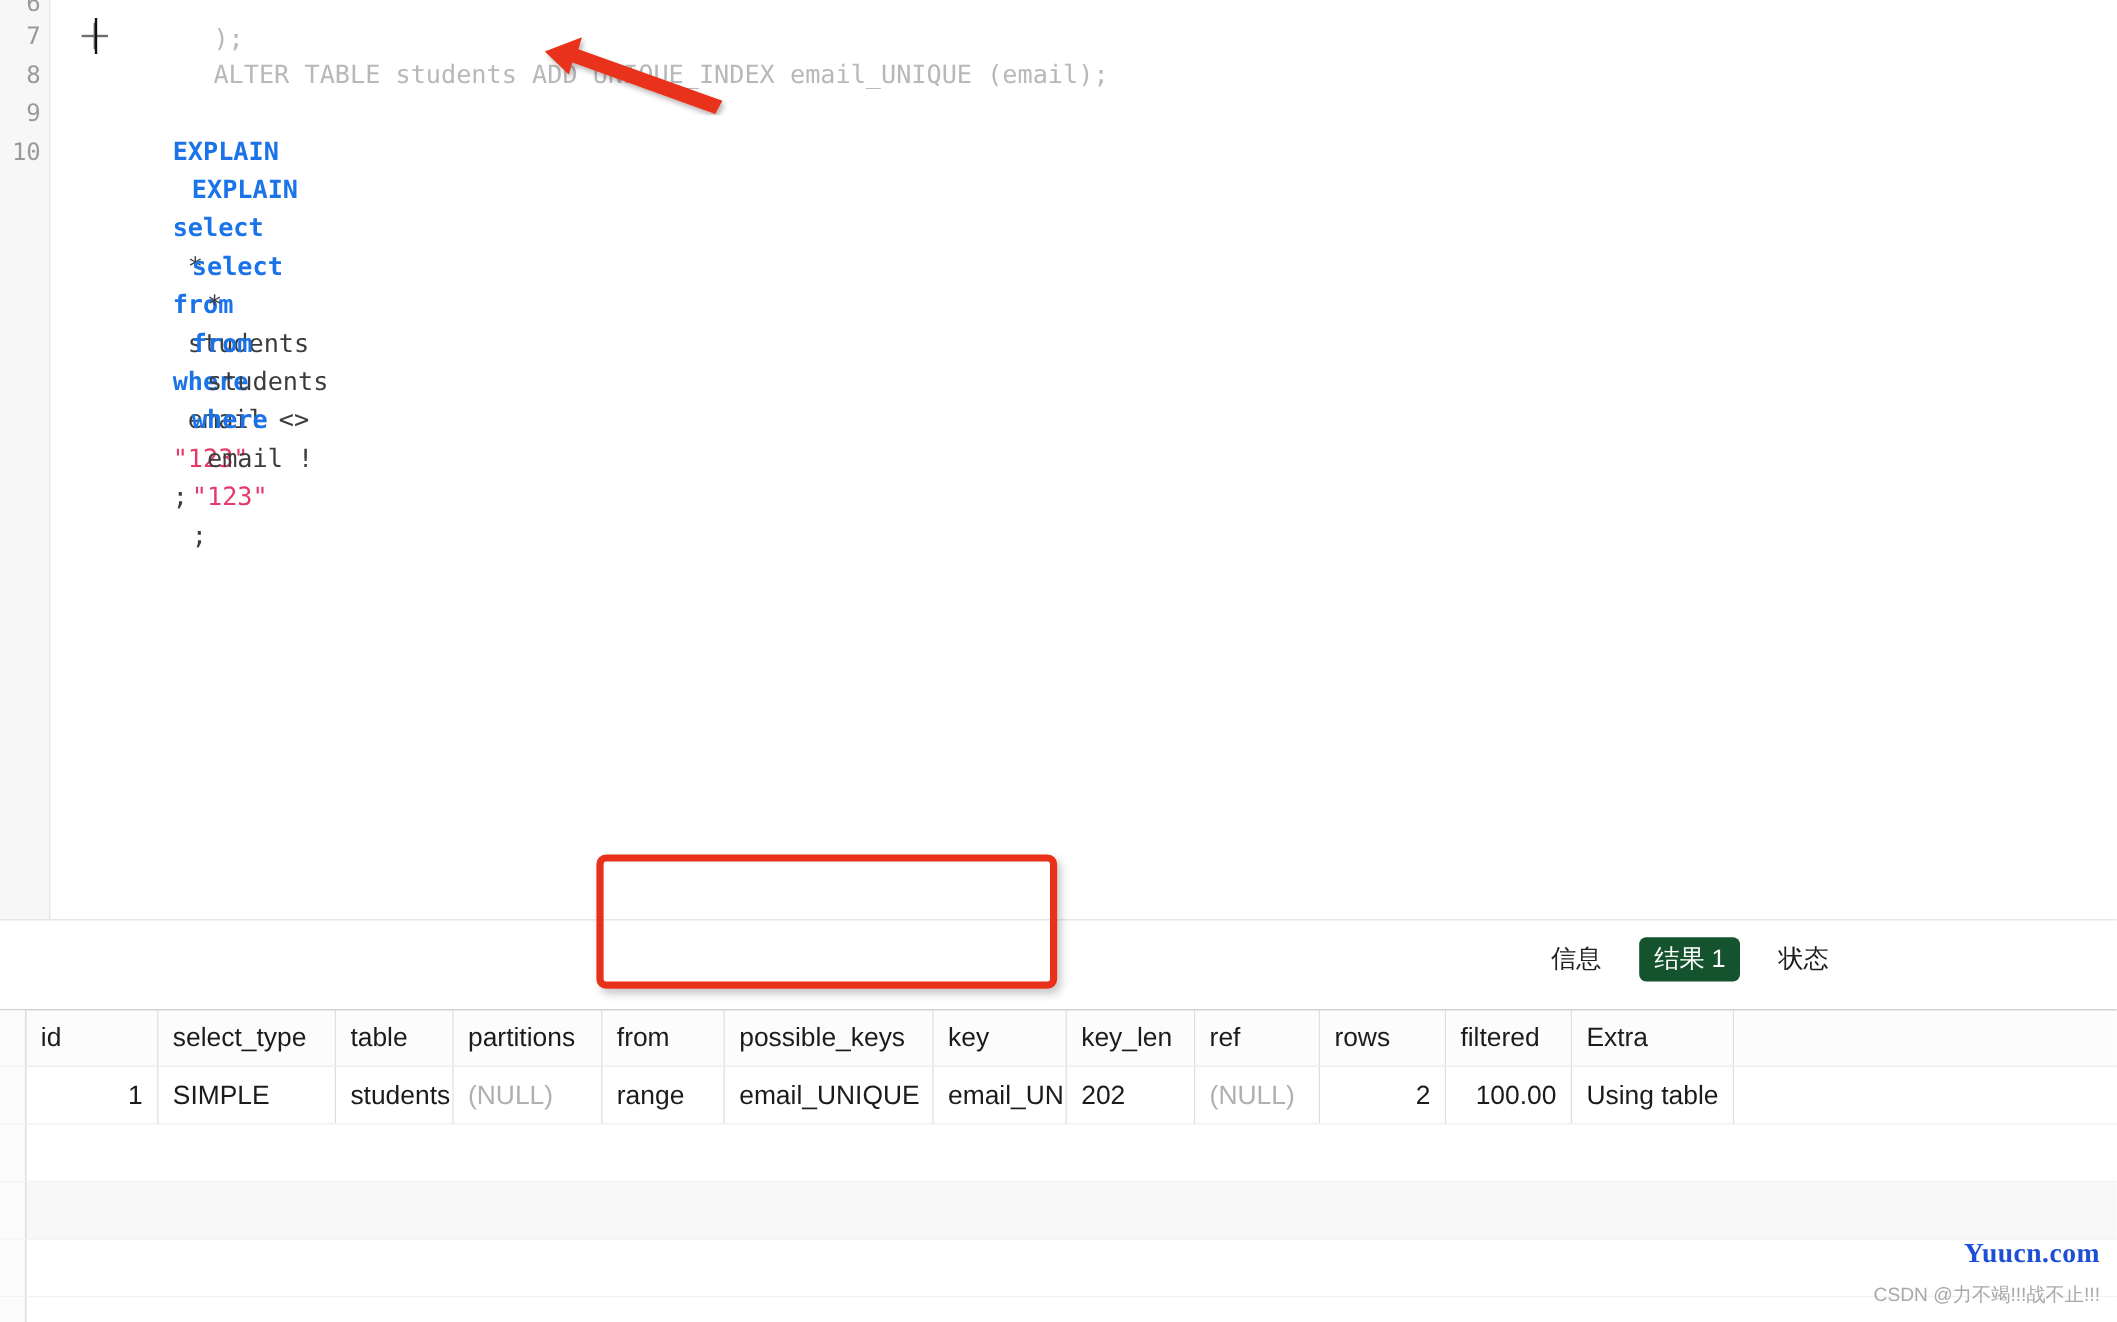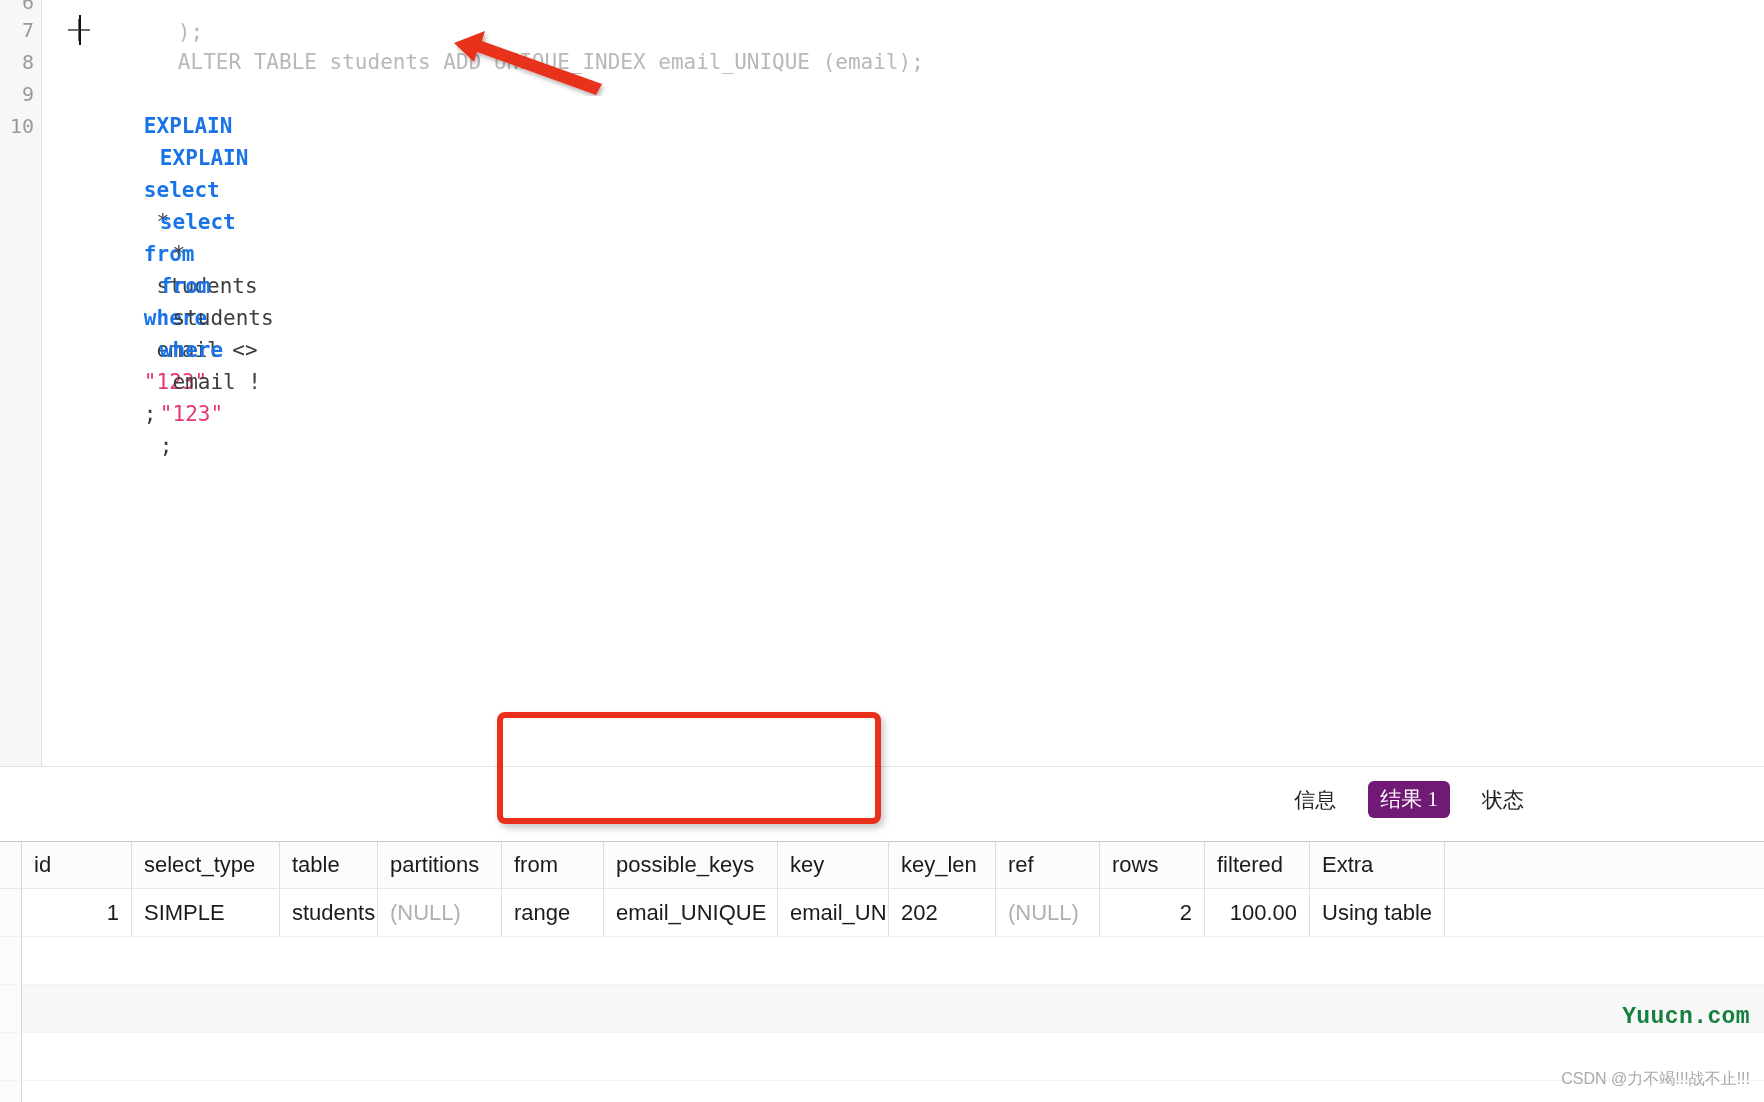--- a/index.html
+++ b/index.html
@@ -110,23 +110,22 @@
   }
   .tab {
     font-size: 21px;
     color: #1f1f1f;
     padding: 6px 12px;
     border-radius: 6px;
     line-height: 1.2;
     white-space: nowrap;
   }
   .tab.active {
-    background: #701a75;
+    background: #14532d;
     color: #ffffff;
-    font-family: Liberation Serif, serif;
   }
 
   
   .grid {
     position: absolute;
     left: 0; top: 74px;
     width: 1764px;
   }
   .grid-row {
     position: relative;
@@ -192,25 +191,25 @@
     border-radius: 8px;
     background: transparent;
     box-shadow: 3px 4px 7px rgba(0,0,0,0.22);
     pointer-events: none;
     z-index: 40;
   }
 
   
   .wm-red {
     position: absolute;
-    right: 14px; top: 1004px;
-    font-family: Liberation Mono, monospace;
+    right: 14px; top: 1032px;
+    font-family: Liberation Serif, serif;
     font-weight: bold;
     font-size: 23px;
-    color: #15803d;
+    color: #1d4ed8;
     letter-spacing: 0.4px;
   }
   .wm-gray {
     position: absolute;
     right: 14px; top: 1069px;
     font-size: 16px;
     color: #a9a9a9;
   }
 </style>
 </head>

